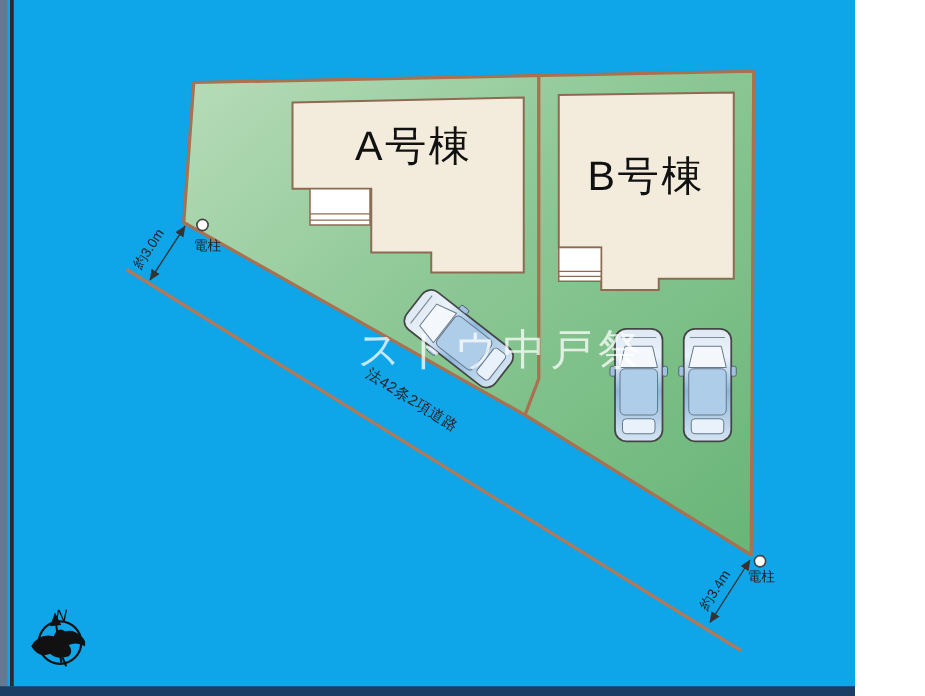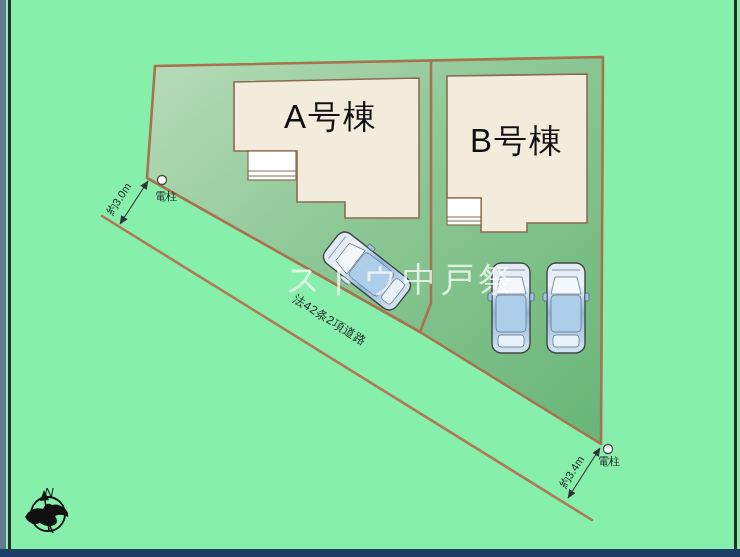--- a/index.html
+++ b/index.html
@@ -1,18 +1,18 @@
 <!DOCTYPE html>
 <html><head>
 <meta charset="utf-8">
 <style>
   html,body{margin:0;padding:0;background:#ffffff;}
   .stage{
-    position:relative;width:740px;height:557px;overflow:hidden;
-    background:#86efac;
+    position:relative;width:684px;height:557px;overflow:hidden;
+    background:#0ea5e9;
     font-family:"Liberation Sans", sans-serif;
   }
   svg{position:absolute;left:0;top:0;}
   text{font-family:"Liberation Sans", sans-serif;fill:#1a1a1a;}
   .bldg-label{font-size:33px;letter-spacing:2px;fill:#111;}
   .road-label{font-size:12px;fill:#222;letter-spacing:0.5px;}
   .dim-label{font-size:11px;fill:#222;}
   .pole-label{font-size:11px;fill:#222;}
   .n-label{font-size:13px;font-style:italic;fill:#111;}
   .watermark{font-size:34px;letter-spacing:4px;fill:#ffffff;opacity:0.75;}

